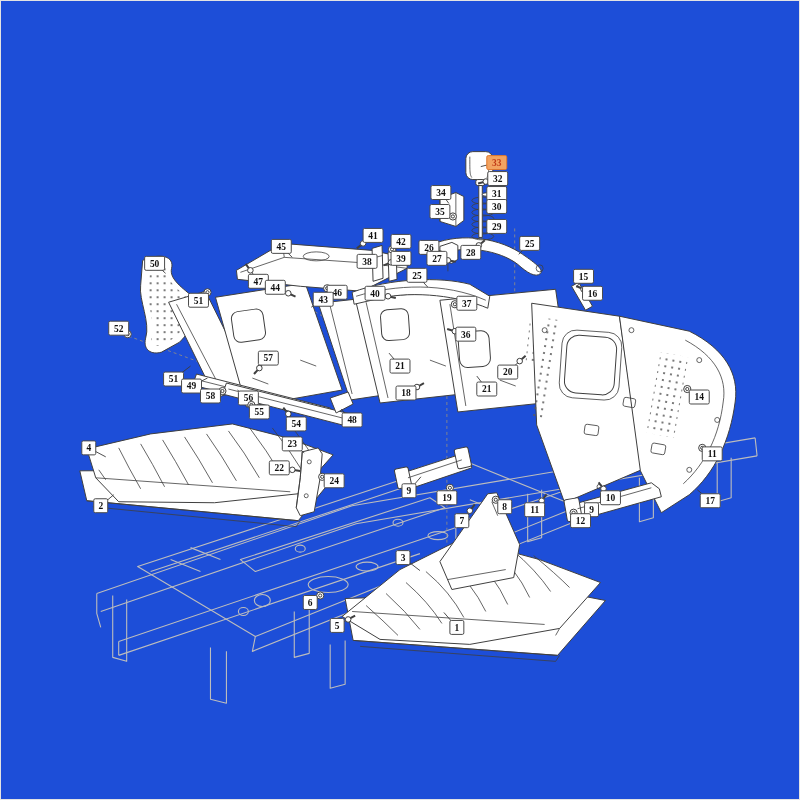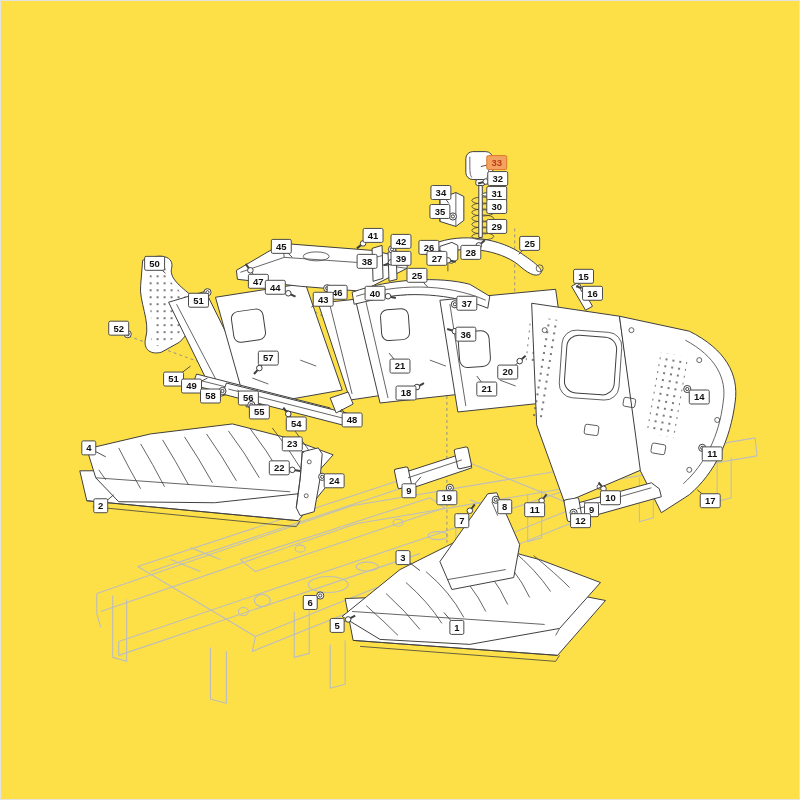--- a/index.html
+++ b/index.html
@@ -1,19 +1,19 @@
 <!DOCTYPE html>
 <html><head>
 <meta charset="utf-8">
 <style>
   html,body{margin:0;padding:0;background:#fff;}
   #stage{
     position:relative;width:798px;height:798px;border:1px solid #e3e3e3;
-    background:#fde047;overflow:hidden;
-    font-family:Liberation Sans, sans-serif;
+    background:#1d4ed8;overflow:hidden;
+    font-family:Liberation Serif, serif;
   }
   svg{position:absolute;left:0;top:0;}
   .part{fill:#ffffff;stroke:#3f3f3f;stroke-width:1;stroke-linejoin:round;}
   .thin{fill:none;stroke:#3f3f3f;stroke-width:0.8;}
   .gray{fill:none;stroke:#bdbdbd;stroke-width:1.1;stroke-linejoin:round;}
   .dash{fill:none;stroke:#8a8a8a;stroke-width:0.9;stroke-dasharray:3 3;}
   .hole{fill:#ffffff;stroke:#3f3f3f;stroke-width:1;}
   .lbl-text{font-weight:bold;font-size:9.5px;}
 </style>
 </head>

